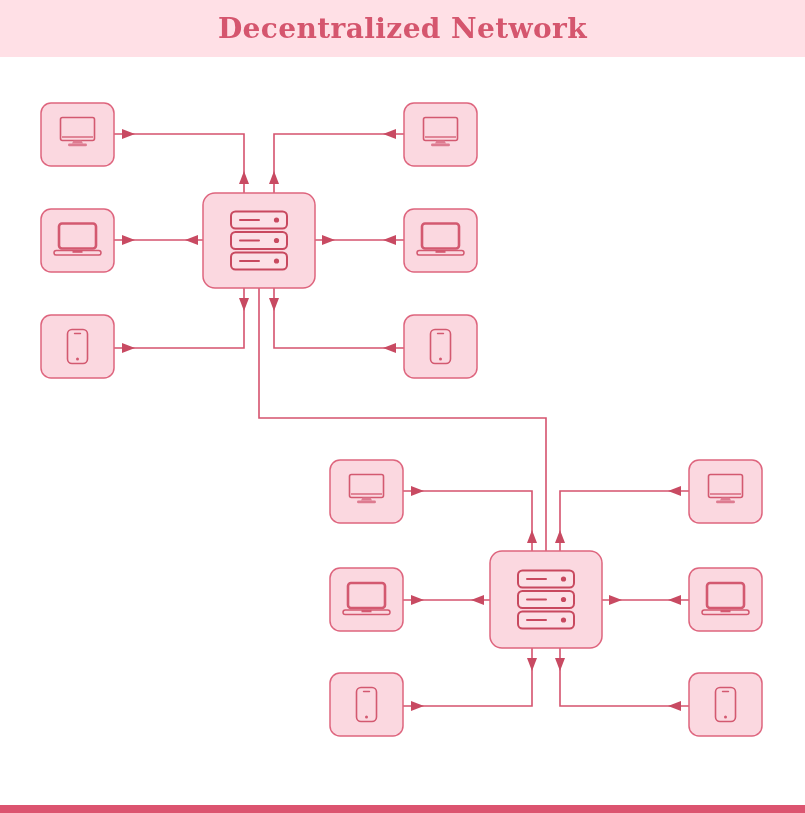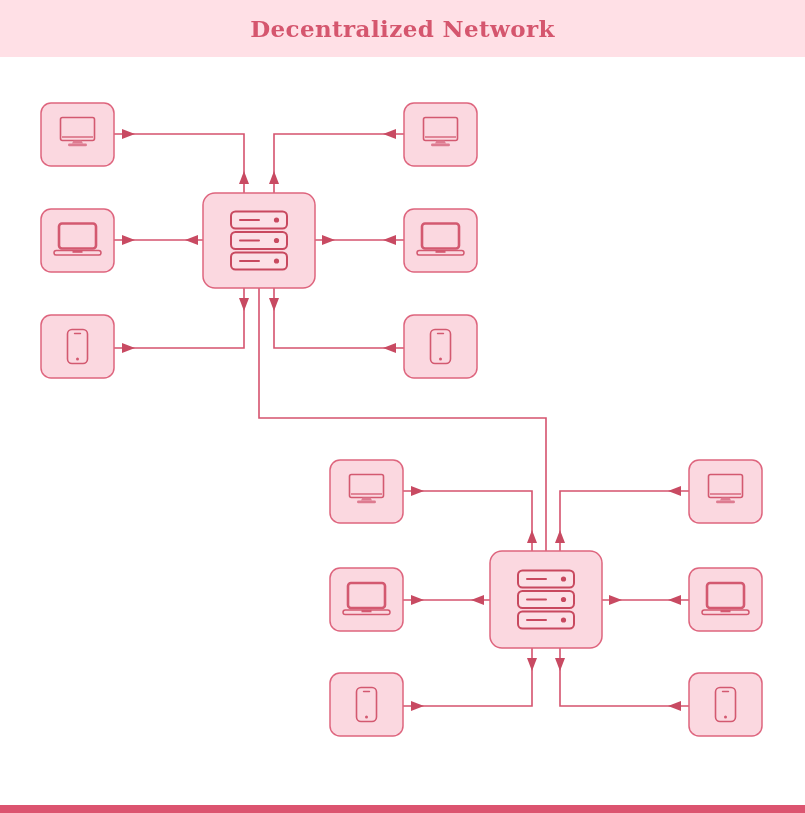--- a/index.html
+++ b/index.html
@@ -24,21 +24,21 @@
     height: 57px;
     background: #ffe0e6;
   }
   .titlebar h1 {
     margin: 0;
     height: 67px;
     line-height: 57px;
     text-align: center;
     font-family: "DejaVu Serif", "Liberation Serif", serif;
     font-weight: 700;
-    font-size: 23px;
+    font-size: 28px;
     letter-spacing: 0.4px;
     color: #d5566e;
   }
   .bottombar {
     position: absolute;
     left: 0; bottom: 0;
     width: 805px;
     height: 8px;
     background: #dc5470;
   }

